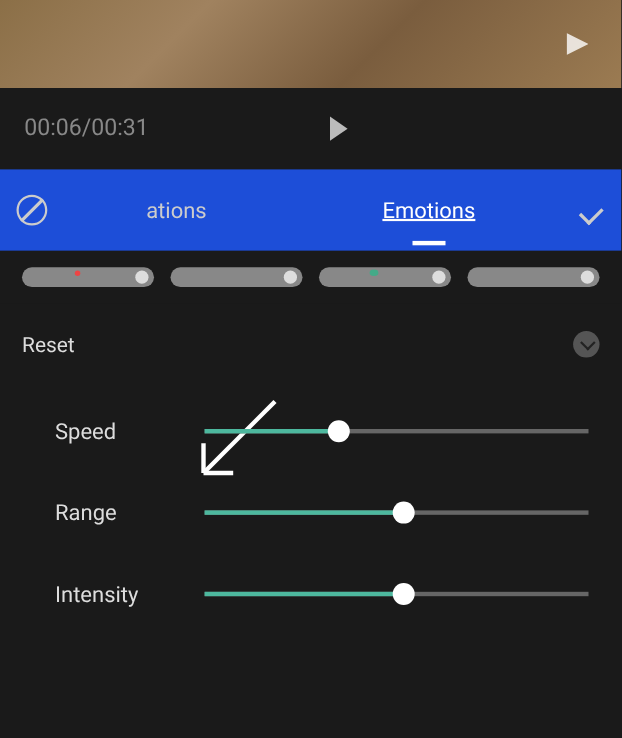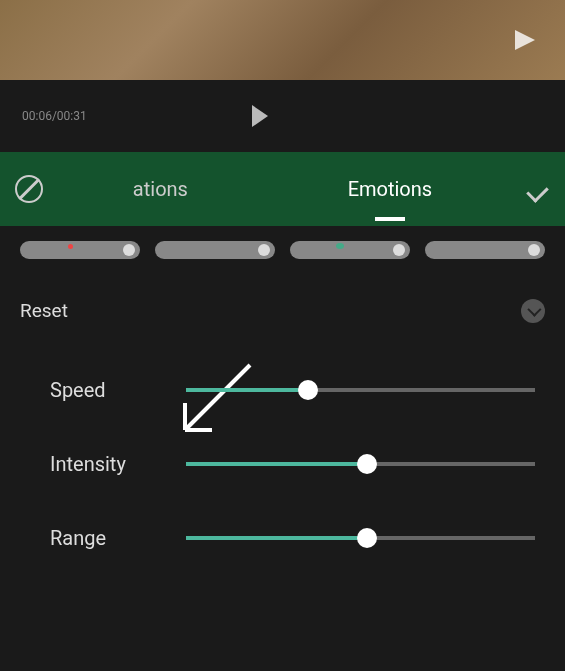--- a/index.html
+++ b/index.html
@@ -32,36 +32,36 @@
       clip-path: polygon(0 0, 100% 50%, 0 100%);
     }
     .playback-bar {
       display: flex;
       align-items: center;
       padding: 25px 22px;
       gap: 30px;
     }
     .time-display {
       color: #888;
-      font-size: 12px;
+      font-size: 21px;
     }
     .play-button {
       margin-left: 135px;
       width: 0;
       height: 0;
       border-left: 16px solid #bbb;
       border-top: 11px solid transparent;
       border-bottom: 11px solid transparent;
       cursor: pointer;
     }
     .tab-bar {
       display: flex;
       align-items: center;
       padding: 20px 15px;
-      background: #14532d;
+      background: #1d4ed8;
       gap: 10px;
     }
     .no-icon {
       width: 28px;
       height: 28px;
       border: 2.5px solid #ccc;
       border-radius: 50%;
       position: relative;
       flex-shrink: 0;
     }
@@ -77,20 +77,21 @@
     }
     .tab {
       color: #ccc;
       font-size: 20px;
       padding: 5px 12px;
       cursor: pointer;
       position: relative;
     }
     .tab.active {
       color: #fff;
+      text-decoration: underline;
     }
     .tab.active::after {
       content: '';
       position: absolute;
       bottom: -15px;
       left: 50%;
       transform: translateX(-50%);
       width: 30px;
       height: 4px;
       background: #fff;
@@ -153,20 +154,21 @@
       left: 38%;
       top: 2px;
       width: 8px;
       height: 6px;
       background: #4a8;
       border-radius: 50%;
     }
     .controls-header {
       display: flex;
       justify-content: space-between;
+      align-items: center;
       padding: 25px 20px 15px;
     }
     .reset-label {
       color: #ddd;
       font-size: 19px;
     }
     .collapse-btn {
       width: 24px;
       height: 24px;
       background: #555;
@@ -281,26 +283,26 @@
 
 <div class="sliders">
   <div class="slider-row">
     <span class="slider-label">Speed</span>
     <div class="slider-track">
       <div class="slider-fill" style="width:35%"></div>
       <div class="slider-thumb" style="left:35%"></div>
     </div>
   </div>
   <div class="slider-row">
+    <span class="slider-label">Range</span>
+    <div class="slider-track">
+      <div class="slider-fill" style="width:52%"></div>
+      <div class="slider-thumb" style="left:52%"></div>
+    </div>
+  </div>
+  <div class="slider-row">
     <span class="slider-label">Intensity</span>
     <div class="slider-track">
       <div class="slider-fill" style="width:52%"></div>
       <div class="slider-thumb" style="left:52%"></div>
     </div>
   </div>
-  <div class="slider-row">
-    <span class="slider-label">Range</span>
-    <div class="slider-track">
-      <div class="slider-fill" style="width:52%"></div>
-      <div class="slider-thumb" style="left:52%"></div>
-    </div>
-  </div>
 </div>
 
 </body></html>

